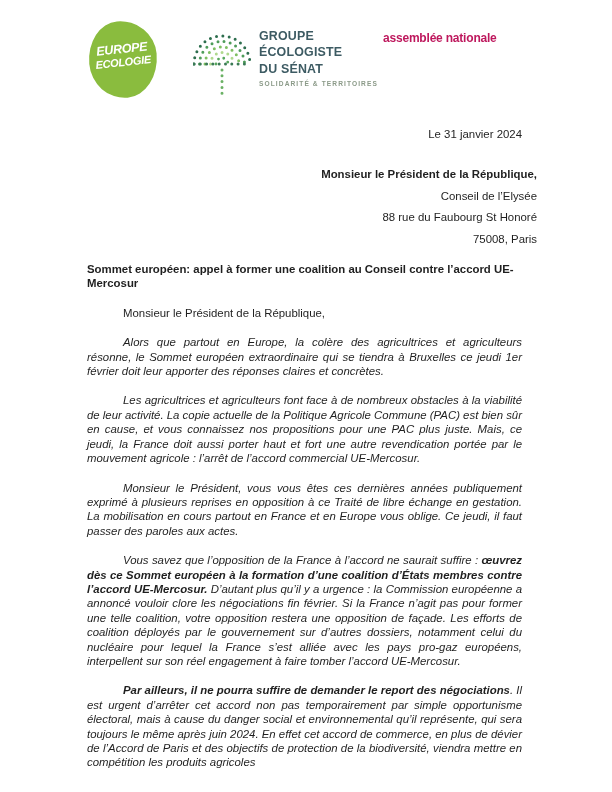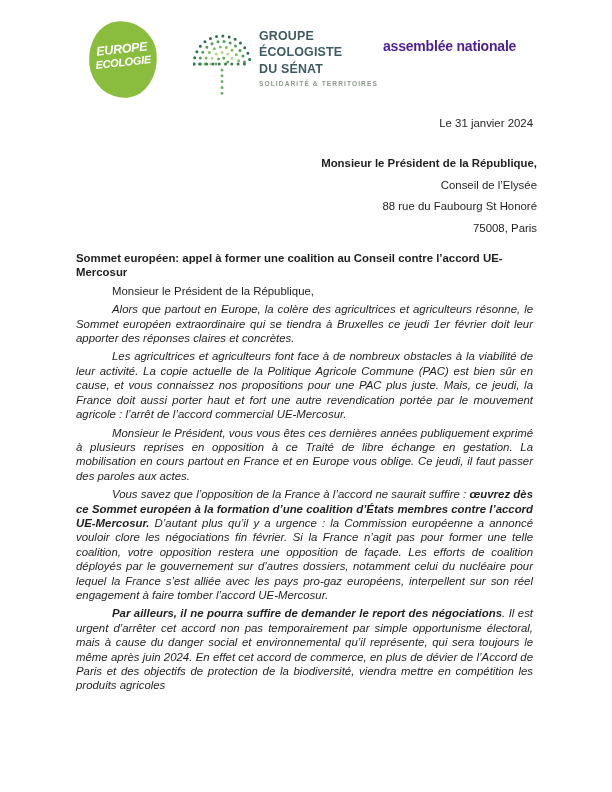--- a/index.html
+++ b/index.html
@@ -32,28 +32,28 @@
   .senat-line {
     font-weight: bold; font-size: 13.5px; line-height: 16.4px; letter-spacing: 0.2px;
     transform: scaleX(0.92); transform-origin: left top; white-space: nowrap;
   }
   .senat-sub { margin-top: 3px; font-size: 6.6px; font-weight: bold; color: #8b9a88; letter-spacing: 1.1px; white-space: nowrap; }
 
   .ecolo { position: absolute; left: 383px; top: 27px; width: 160px; }
   .ecolo-row { display: flex; align-items: flex-end; height: 48px; }
   .ecolo-word { color: #8cc152; font-weight: bold; font-size: 58px; line-height: 44px; letter-spacing: -2px; }
   .ecolo-o { width: 36px; height: 36px; margin: 0 0 1px 3px; }
-  .ecolo-sub { color: #4c1d95; font-weight: bold; font-size: 14px; line-height: 17px; letter-spacing: -0.2px; margin-top: 11px; white-space: nowrap; }
+  .ecolo-sub { color: #be185d; font-weight: bold; font-size: 12px; line-height: 17px; letter-spacing: -0.2px; margin-top: 3px; white-space: nowrap; }
 
   
   .content {
     position: absolute; top: 112px; left: 72px; width: 465px;
     font-size: 11.4px; line-height: 14.4px;
   }
-  .content p { margin: 4px; }
+  .content p { margin: 15px; }
   .date { margin-top: 19px; text-align: right; }
   .recipient { margin-top: 26px; text-align: right; }
   .recipient p { margin: 0 0 7px 0; }
   .recipient p:last-child { margin-bottom: 16px; }
   .r-name { font-weight: bold; }
   .subject { margin-top: 20px; font-weight: bold; }
   .salutation { margin-top: 24px; text-indent: 36px; }
   .para { margin-top: 7px; text-align: justify; text-indent: 36px; font-style: italic; }
   .b { font-weight: bold; }
 </style>

